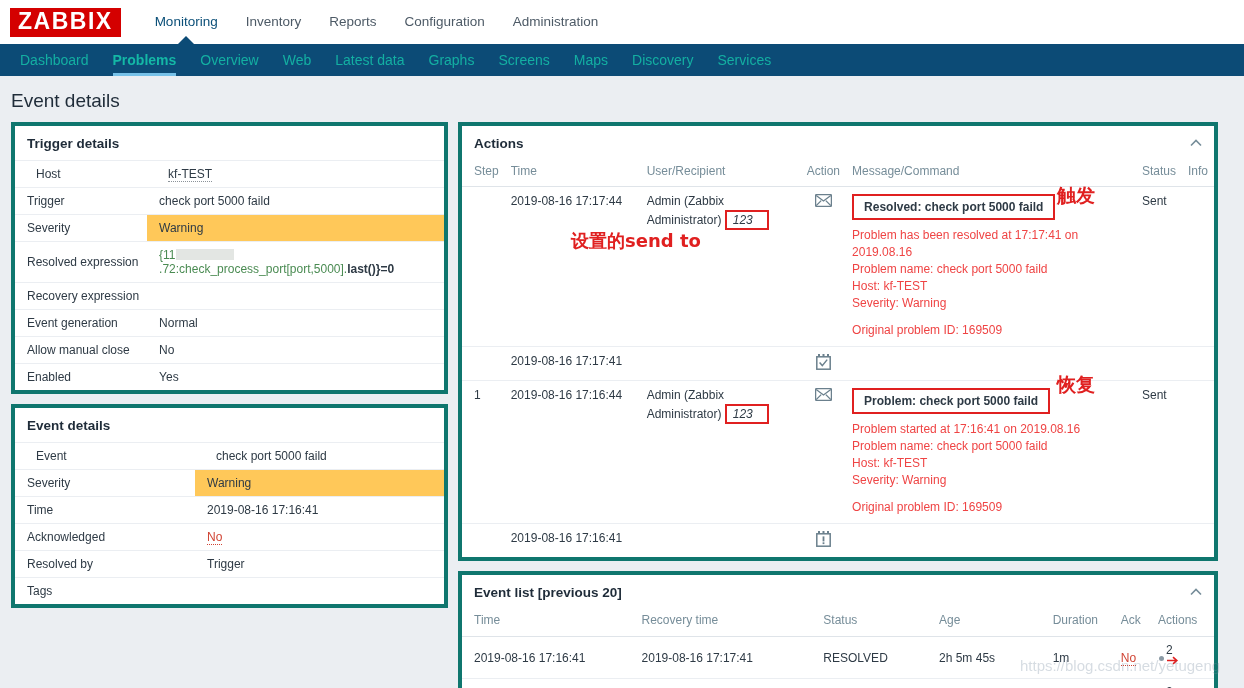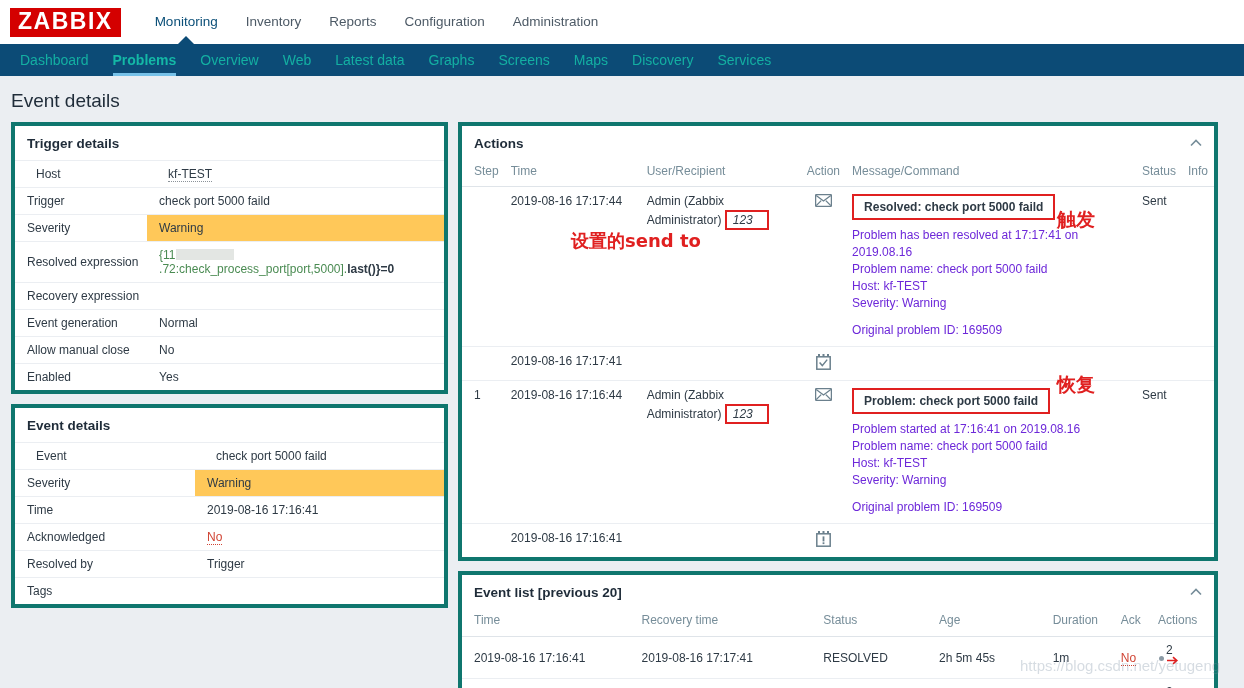--- a/index.html
+++ b/index.html
@@ -149,21 +149,21 @@
   }
   table.grid tr.norule td { border-bottom:none; }
   .c-step { width:26px; padding-left:12px !important; }
   .c-time { width:136px; }
   .c-user { width:160px; }
   .c-act  { width:44px; text-align:center; }
   .c-msg  { }
   .c-status { width:46px; text-align:left; }
   .c-info { width:28px; }
 
-  .msgbody { color:#6d28d9; line-height:17px; padding-top:7px; }
+  .msgbody { color:#ef4444; line-height:17px; padding-top:7px; }
   .msgbody .gap { height:10px; }
 
   
   .hl-box {
     display:inline-block;
     border:2px solid #e02020;
     padding:4px 10px 4px 10px;
     font-weight:bold;
     background:#ffffff;
     line-height:14px;
@@ -529,17 +529,17 @@
             </span>
           </td>
         </tr>
       </tbody>
         </table>
     </div>
 
   </div>
 </div>
 
-<div class="annot annot-cn" style="left:1057px; top:183px;margin-top:24px;">触发</div>
+<div class="annot annot-cn" style="left:1057px; top:183px;">触发</div>
 <div class="annot annot-cn" style="left:1057px; top:372px;">恢复</div>
 <div class="annot annot-send" style="left:571px; top:229px;">设置的send to</div>
 
 <div class="watermark" style="left:1020px; top:657px;">https://blog.csdn.net/yetugeng</div>
 
 </body></html>

